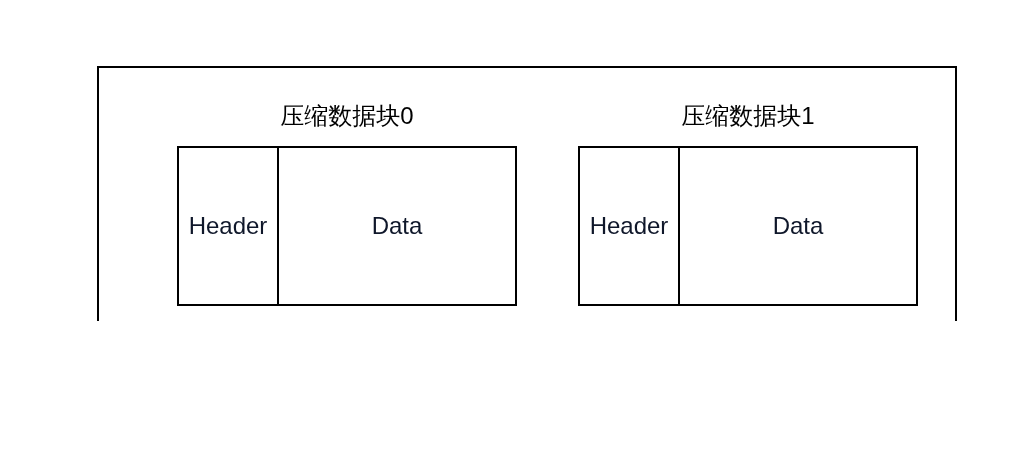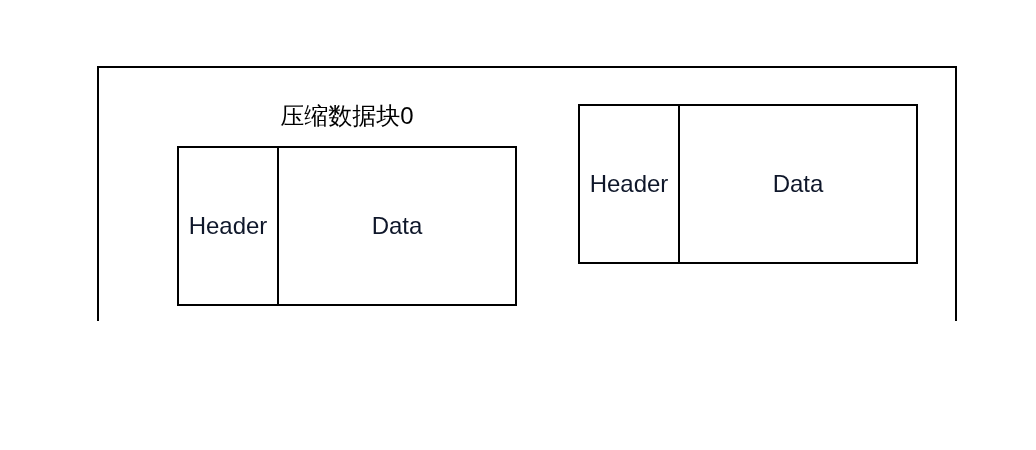--- a/index.html
+++ b/index.html
@@ -74,20 +74,21 @@
 
     <div class="block-group block-0">
       <div class="block-title">压缩数据块0</div>
       <div class="block-rect">
         <div class="cell header-cell">Header</div>
         <div class="cell data-cell">Data</div>
       </div>
     </div>
 
     <div class="block-group block-1">
+      <div class="block-title">压缩数据块1</div>
       <div class="block-rect">
         <div class="cell header-cell">Header</div>
         <div class="cell data-cell">Data</div>
       </div>
     </div>
 
   </div>
 </div>
 
 </body></html>

